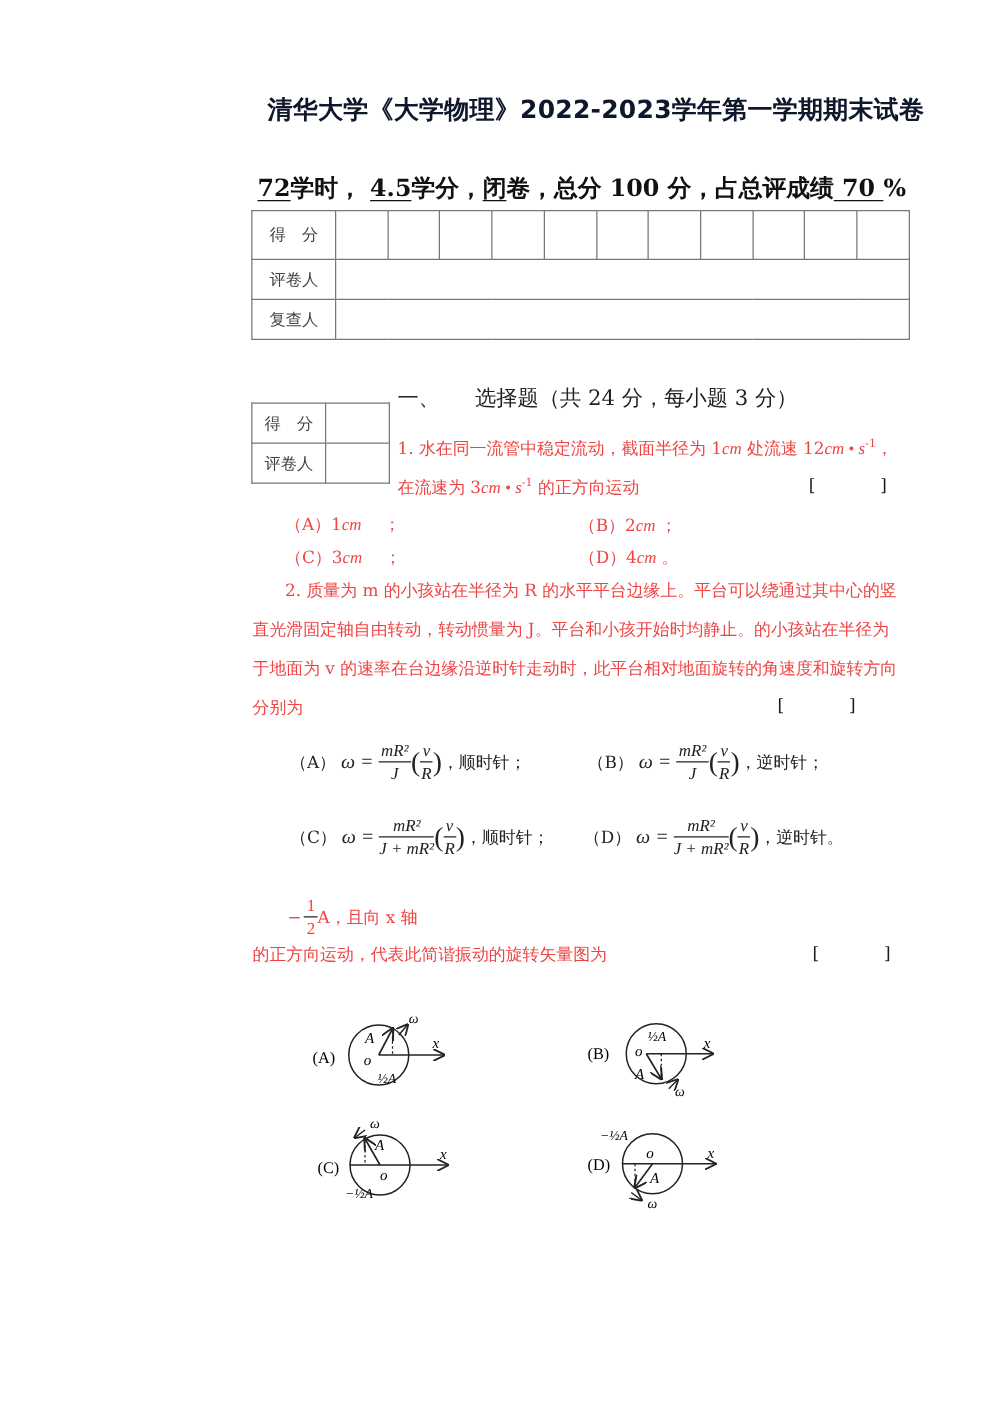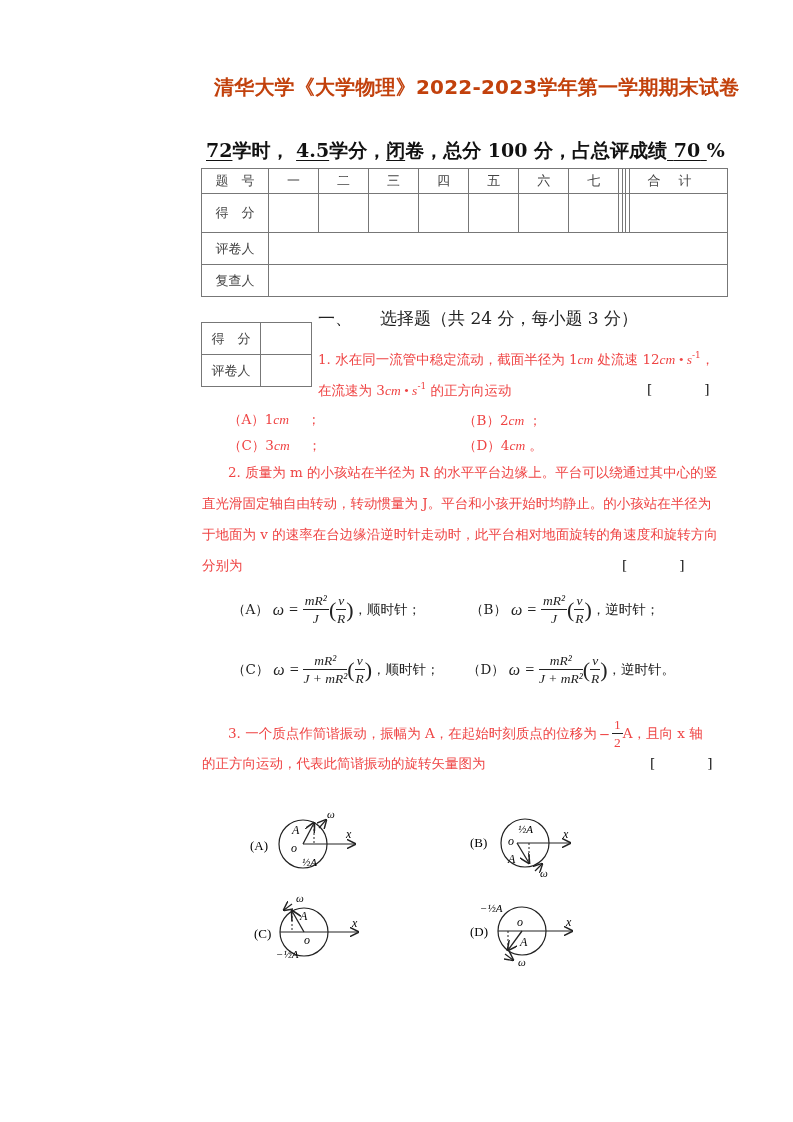--- a/index.html
+++ b/index.html
@@ -1,20 +1,20 @@
 <!DOCTYPE html>
 <html><head>
 <meta charset="utf-8">
 <style>
   html, body { margin:0; padding:0; background:#ffffff; }
   body { width:793px; height:1122px; position:relative; overflow:hidden;
          font-family:"DejaVu Serif","Liberation Serif",serif; color:#1a1a1a; }
   .abs { position:absolute; white-space:nowrap; }
   .title { left:214px; top:74px; font-family:"DejaVu Sans","Liberation Sans",sans-serif;
-           font-weight:bold; font-size:20px; letter-spacing:0.2px; color:#c2410c; }
+           font-weight:bold; font-size:20px; letter-spacing:0.2px; color:#0f172a; }
   .subtitle { left:206px; top:138px; font-size:19px; font-weight:bold; color:#111; }
   .subtitle u { text-underline-offset:3px; }
   table.score { position:absolute; left:201px; top:168px; width:527px; border-collapse:collapse;
                 font-size:13px; color:#444; }
   table.score td { border:1.3px solid #777; text-align:center; padding:0; }
   table.score tr.r1 td { height:24px; }
   table.score tr.r2 td { height:38px; }
   table.score tr.r3 td { height:31px; }
   table.score tr.r4 td { height:31px; }
   table.score td.lbl { width:66px; }
@@ -44,34 +44,20 @@
 
 <div class="abs title">清华大学《大学物理》2022-2023学年第一学期期末试卷</div>
 
 <div class="abs subtitle">
   <u>72</u><span>学时，</span>
   <u>4.5</u><span>学分，</span><u>闭</u><span>卷，总分 100 分，占总评成绩</span><u>&nbsp;<span>70</span>&nbsp;</u><span>%</span>
 </div>
 
 <table class="score">
   <tbody>
-      <tr class="r1">
-    <td class="lbl">题　号</td>
-    <td>一</td>
-    <td>二</td>
-    <td>三</td>
-    <td>四</td>
-    <td>五</td>
-    <td>六</td>
-    <td>七</td>
-    <td></td>
-    <td></td>
-    <td></td>
-    <td class="sum">合计</td>
-  </tr>
   <tr class="r2">
     <td class="lbl">得　分</td>
     <td></td>
         <td></td>
     <td></td>
         <td></td>
     <td></td>
         <td></td>
     <td></td>
         <td></td>
@@ -184,21 +170,20 @@
   <span class="paren">(</span>
     <span class="frac">
       <span class="n">v</span>
       <span class="d">R</span>
     </span>
     <span class="paren">)</span>
   <span>，逆时针。</span>
 </div>
 
 <div class="abs p" style="left:228px; top:716px; display:flex; align-items:center;">
-  <span>3. 一个质点作简谐振动，振幅为 A，在起始时刻质点的位移为</span>
   <span style="margin:0 2px;">−</span>
   <span class="frac" style="font-style:normal;">
       <span class="n">1</span>
       <span class="d">2</span>
     </span>
   <span>A，且向 x 轴</span>
 </div>
 <div class="abs p" style="left:202px; top:755px;">的正方向运动，代表此简谐振动的旋转矢量图为</div>
 <div class="abs bracket" style="left:650px; top:755px;">
   <span>[</span><span class="gap"></span><span>]</span>

